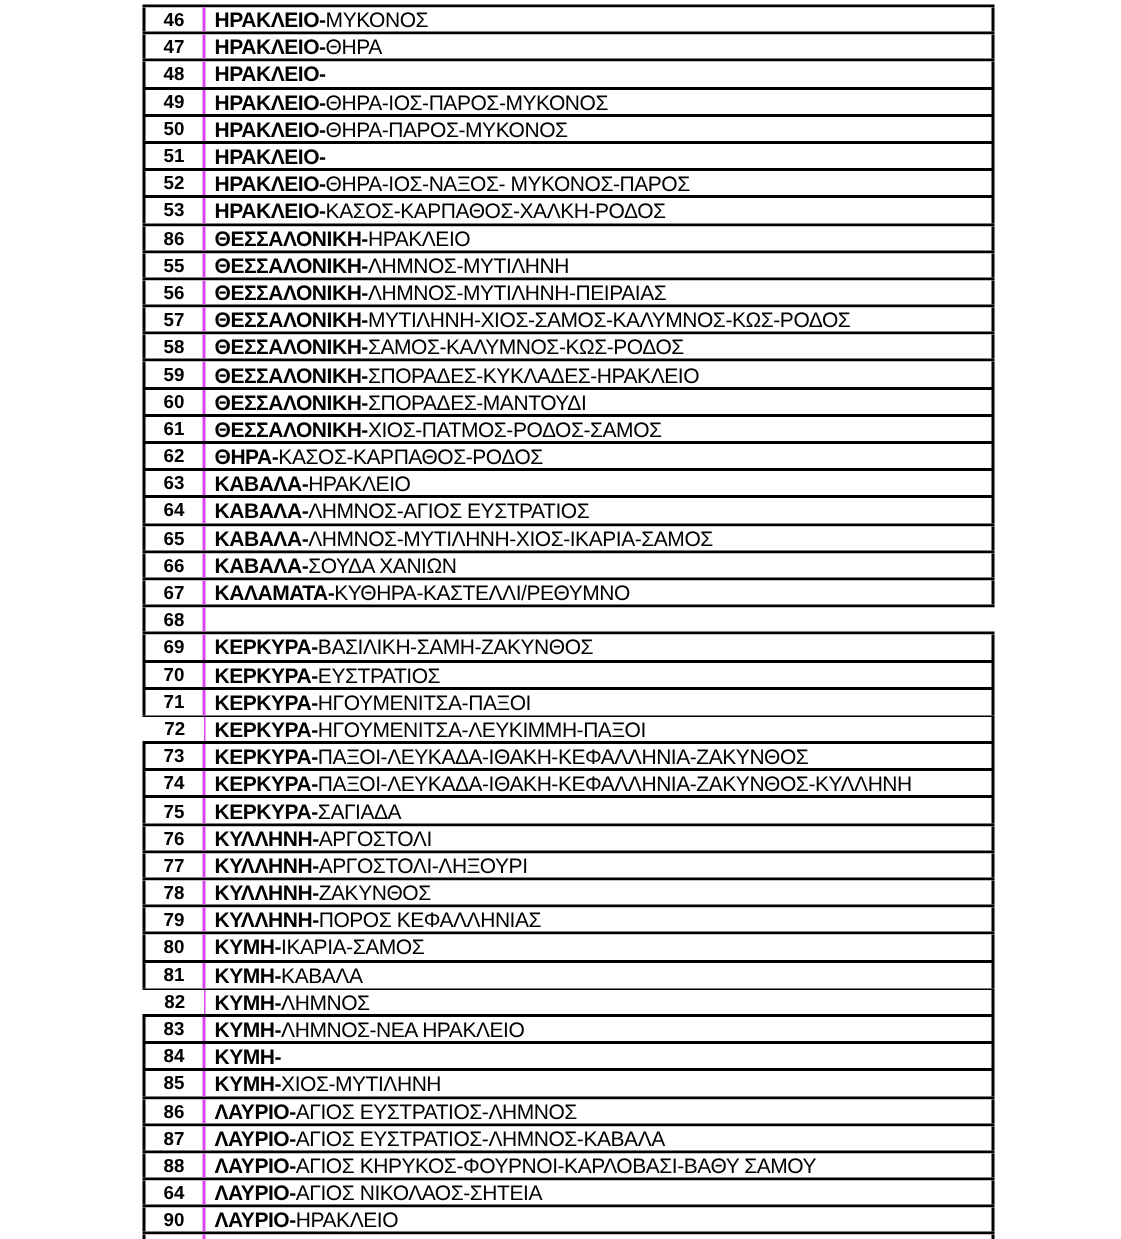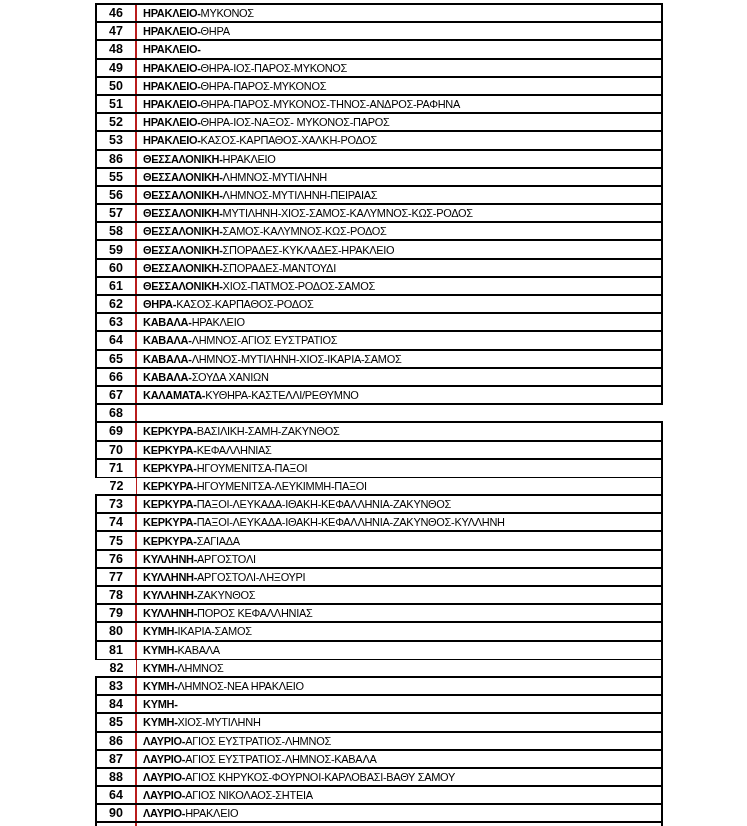--- a/index.html
+++ b/index.html
@@ -35,35 +35,35 @@
   .cell {
     box-sizing: border-box;
     display: flex;
     align-items: center;
     overflow: hidden;
     white-space: nowrap;
   }
   .cell.num {
     width: 42px;
     border-left: 2px solid #000;
-    border-right: 2px solid #b91c1c;
+    border-right: 2px solid #d946ef;
     justify-content: center;
     font-weight: bold;
     font-size: 12.5px;
     color: #000;
   }
   .row.pb .cell.num {
     border-left-color: transparent;
     border-right-width: 1px;
   }
   .cell.route {
     flex: 1;
     border-right: 2px solid #000;
     padding-left: 6px;
-    font-size: 11px;
+    font-size: 14px;
     letter-spacing: -0.3px;
     color: #000;
   }
   .cell.route .origin {
     font-weight: bold;
   }
   .row.sliver {
     height: 18.2px;
     border-bottom: none;
   }
@@ -116,21 +116,20 @@
       <span class="origin">ΗΡΑΚΛΕΙΟ-</span>
           <span>ΘΗΡΑ-ΠΑΡΟΣ-ΜΥΚΟΝΟΣ</span>
     </div>
   </div>
       <div class="row">
     <div class="cell num">
       <span>51</span>
     </div>
     <div class="cell route">
       <span class="origin">ΗΡΑΚΛΕΙΟ-</span>
-          <span>ΘΗΡΑ-ΠΑΡΟΣ-ΜΥΚΟΝΟΣ-ΤΗΝΟΣ-ΑΝΔΡΟΣ-ΡΑΦΗΝΑ</span>
     </div>
   </div>
       <div class="row">
     <div class="cell num">
       <span>52</span>
     </div>
     <div class="cell route">
       <span class="origin">ΗΡΑΚΛΕΙΟ-</span>
           <span>ΘΗΡΑ-ΙΟΣ-ΝΑΞΟΣ- ΜΥΚΟΝΟΣ-ΠΑΡΟΣ</span>
     </div>
@@ -283,21 +282,21 @@
       <span class="origin">ΚΕΡΚΥΡΑ-</span>
           <span>ΒΑΣΙΛΙΚΗ-ΣΑΜΗ-ΖΑΚΥΝΘΟΣ</span>
     </div>
   </div>
       <div class="row">
     <div class="cell num">
       <span>70</span>
     </div>
     <div class="cell route">
       <span class="origin">ΚΕΡΚΥΡΑ-</span>
-          <span>ΚΕΦΑΛΛΗΝΙΑΣ</span>
+          <span>ΕΥΣΤΡΑΤΙΟΣ</span>
     </div>
   </div>
       <div class="row thin-bottom">
     <div class="cell num">
       <span>71</span>
     </div>
     <div class="cell route">
       <span class="origin">ΚΕΡΚΥΡΑ-</span>
           <span>ΗΓΟΥΜΕΝΙΤΣΑ-ΠΑΞΟΙ</span>
     </div>

